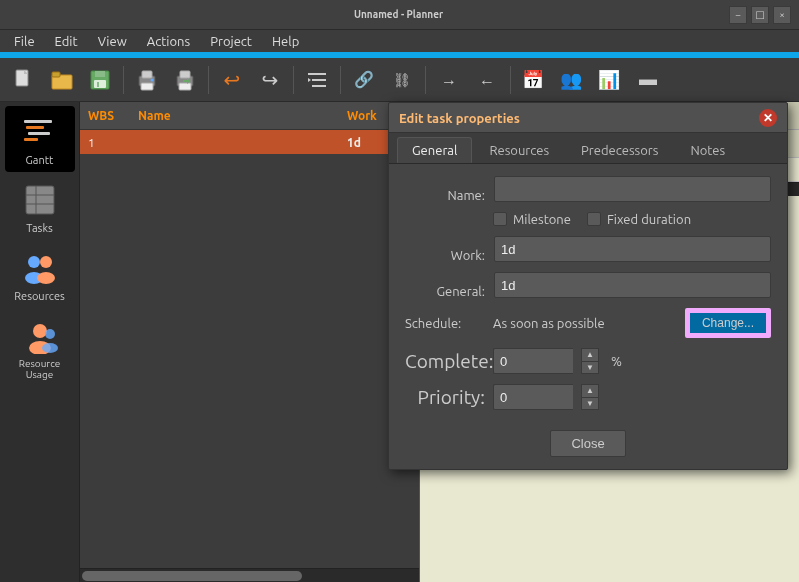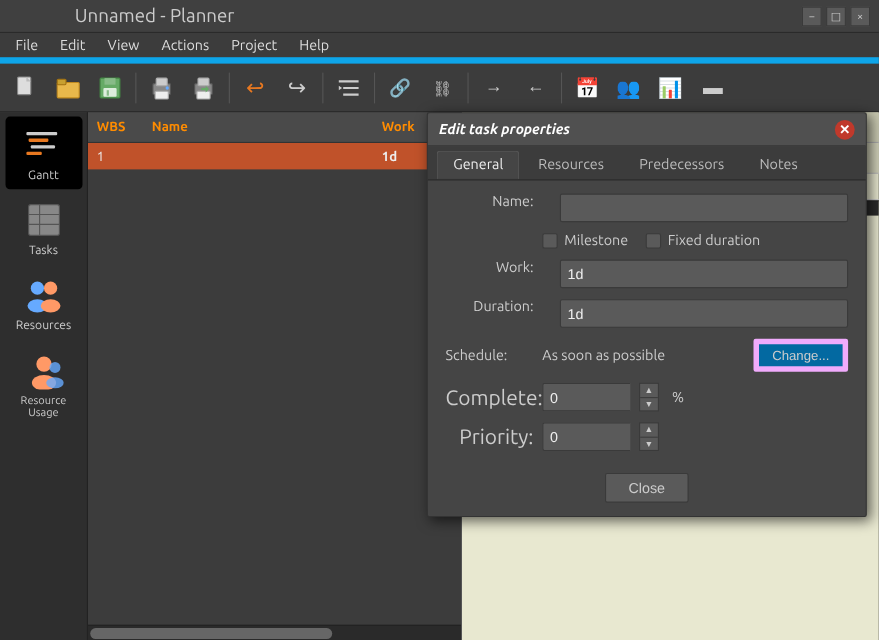--- a/index.html
+++ b/index.html
@@ -18,22 +18,24 @@
       background: #404040;
       height: 30px;
       display: flex;
       align-items: center;
       justify-content: space-between;
       padding: 0 8px;
       border-bottom: 1px solid #2a2a2a;
     }
     .title-bar-text {
       color: #ccc;
-      font-size: 17px;
-      flex: 1;
+      font-size: 10px;
+      flex: 1;
+      text-align: center;
+      font-weight: bold;
     }
     .title-bar-controls {
       display: flex;
       gap: 4px;
     }
     .title-btn {
       width: 18px;
       height: 18px;
       background: #5a5a5a;
       border: 1px solid #3a3a3a;
@@ -283,24 +285,23 @@
       background: #505050;
       height: 30px;
       display: flex;
       align-items: center;
       justify-content: space-between;
       padding: 0 10px;
       border-bottom: 1px solid #333;
       border-radius: 2px 2px 0 0;
     }
     .dialog-title {
-      color: #ffffff;
+      color: #fdba74;
       font-size: 13px;
       font-weight: bold;
-      font-style: italic;
     }
     .dialog-close-btn {
       width: 18px;
       height: 18px;
       background: #c0392b;
       border-radius: 50%;
       border: none;
       cursor: pointer;
       display: flex;
       align-items: center;
@@ -334,22 +335,22 @@
 
     
     .dialog-content {
       padding: 12px 16px;
       display: flex;
       flex-direction: column;
       gap: 10px;
     }
     .form-row {
       display: flex;
-      align-items: flex-start;
-      gap: 24px;
+      align-items: flex-end;
+      gap: 9px;
     }
     .form-label {
       width: 80px;
       color: #ccc;
       font-size: 13px;
       text-align: right;
     }
     .form-input {
       flex: 1;
       height: 26px;
@@ -709,21 +710,21 @@
             <span>Fixed duration</span>
           </label>
         </div>
 
         <div class="form-row">
           <span class="form-label">Work:</span>
           <input class="form-input" type="text" value="1d" style="">
         </div>
 
         <div class="form-row">
-          <span class="form-label">Duration:</span>
+          <span class="form-label">General:</span>
           <input class="form-input" type="text" value="1d" style="">
         </div>
 
         <div class="schedule-row">
           <span class="schedule-label">Schedule:</span>
           <span class="schedule-value">As soon as possible</span>
           <button class="change-btn">Change...</button>
         </div>
 
         <div class="spinner-row">

